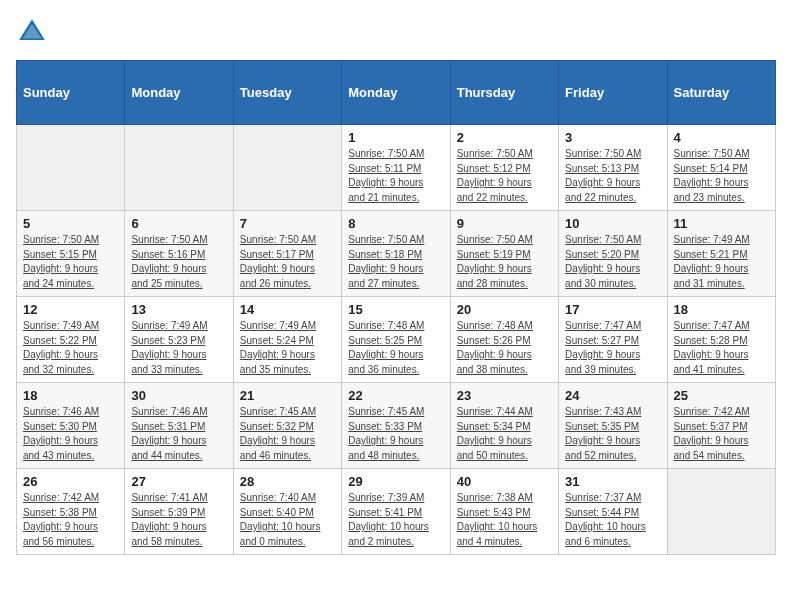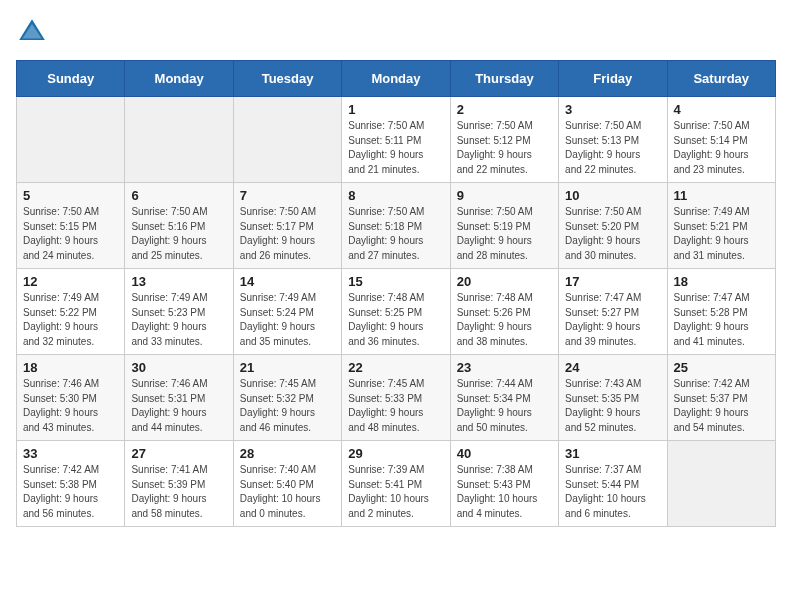--- a/index.html
+++ b/index.html
@@ -55,22 +55,22 @@
     .calendar {
       width: 100%;
       border-collapse: collapse;
       border: 1px solid #ccc;
     }
     .calendar th {
       background-color: #2b6cb0;
       color: #fff;
       font-size: 13px;
       font-weight: bold;
-      padding: 10px 6px;
-      text-align: center;
+      padding: 24px 6px;
+      text-align: left;
       border: 1px solid #2255a0;
     }
     .calendar td {
       vertical-align: top;
       padding: 5px 6px;
       border: 1px solid #ccc;
       font-size: 10.5px;
       color: #333;
       width: calc(100% / 7);
       min-height: 80px;
@@ -83,20 +83,21 @@
       font-size: 13px;
       font-weight: bold;
       color: #222;
       margin-bottom: 2px;
       display: block;
     }
     .day-info {
       font-size: 10px;
       color: #444;
       line-height: 1.45;
+      text-decoration: underline;
     }
     .empty-cell {
       background: #f0f0f0 !important;
     }
   </style>
 </head>
 <body>
 
 <div class="header">
   <div class="logo">
@@ -234,21 +235,21 @@
           <span class="day-number">24</span>
           <div class="day-info">Sunrise: 7:43 AM<br>Sunset: 5:35 PM<br>Daylight: 9 hours<br>and 52 minutes.</div>
         </td>
         <td>
           <span class="day-number">25</span>
           <div class="day-info">Sunrise: 7:42 AM<br>Sunset: 5:37 PM<br>Daylight: 9 hours<br>and 54 minutes.</div>
         </td>
       </tr>
       <tr>
         <td>
-          <span class="day-number">33</span>
+          <span class="day-number">26</span>
           <div class="day-info">Sunrise: 7:42 AM<br>Sunset: 5:38 PM<br>Daylight: 9 hours<br>and 56 minutes.</div>
         </td>
         <td>
           <span class="day-number">27</span>
           <div class="day-info">Sunrise: 7:41 AM<br>Sunset: 5:39 PM<br>Daylight: 9 hours<br>and 58 minutes.</div>
         </td>
         <td>
           <span class="day-number">28</span>
           <div class="day-info">Sunrise: 7:40 AM<br>Sunset: 5:40 PM<br>Daylight: 10 hours<br>and 0 minutes.</div>
         </td>

